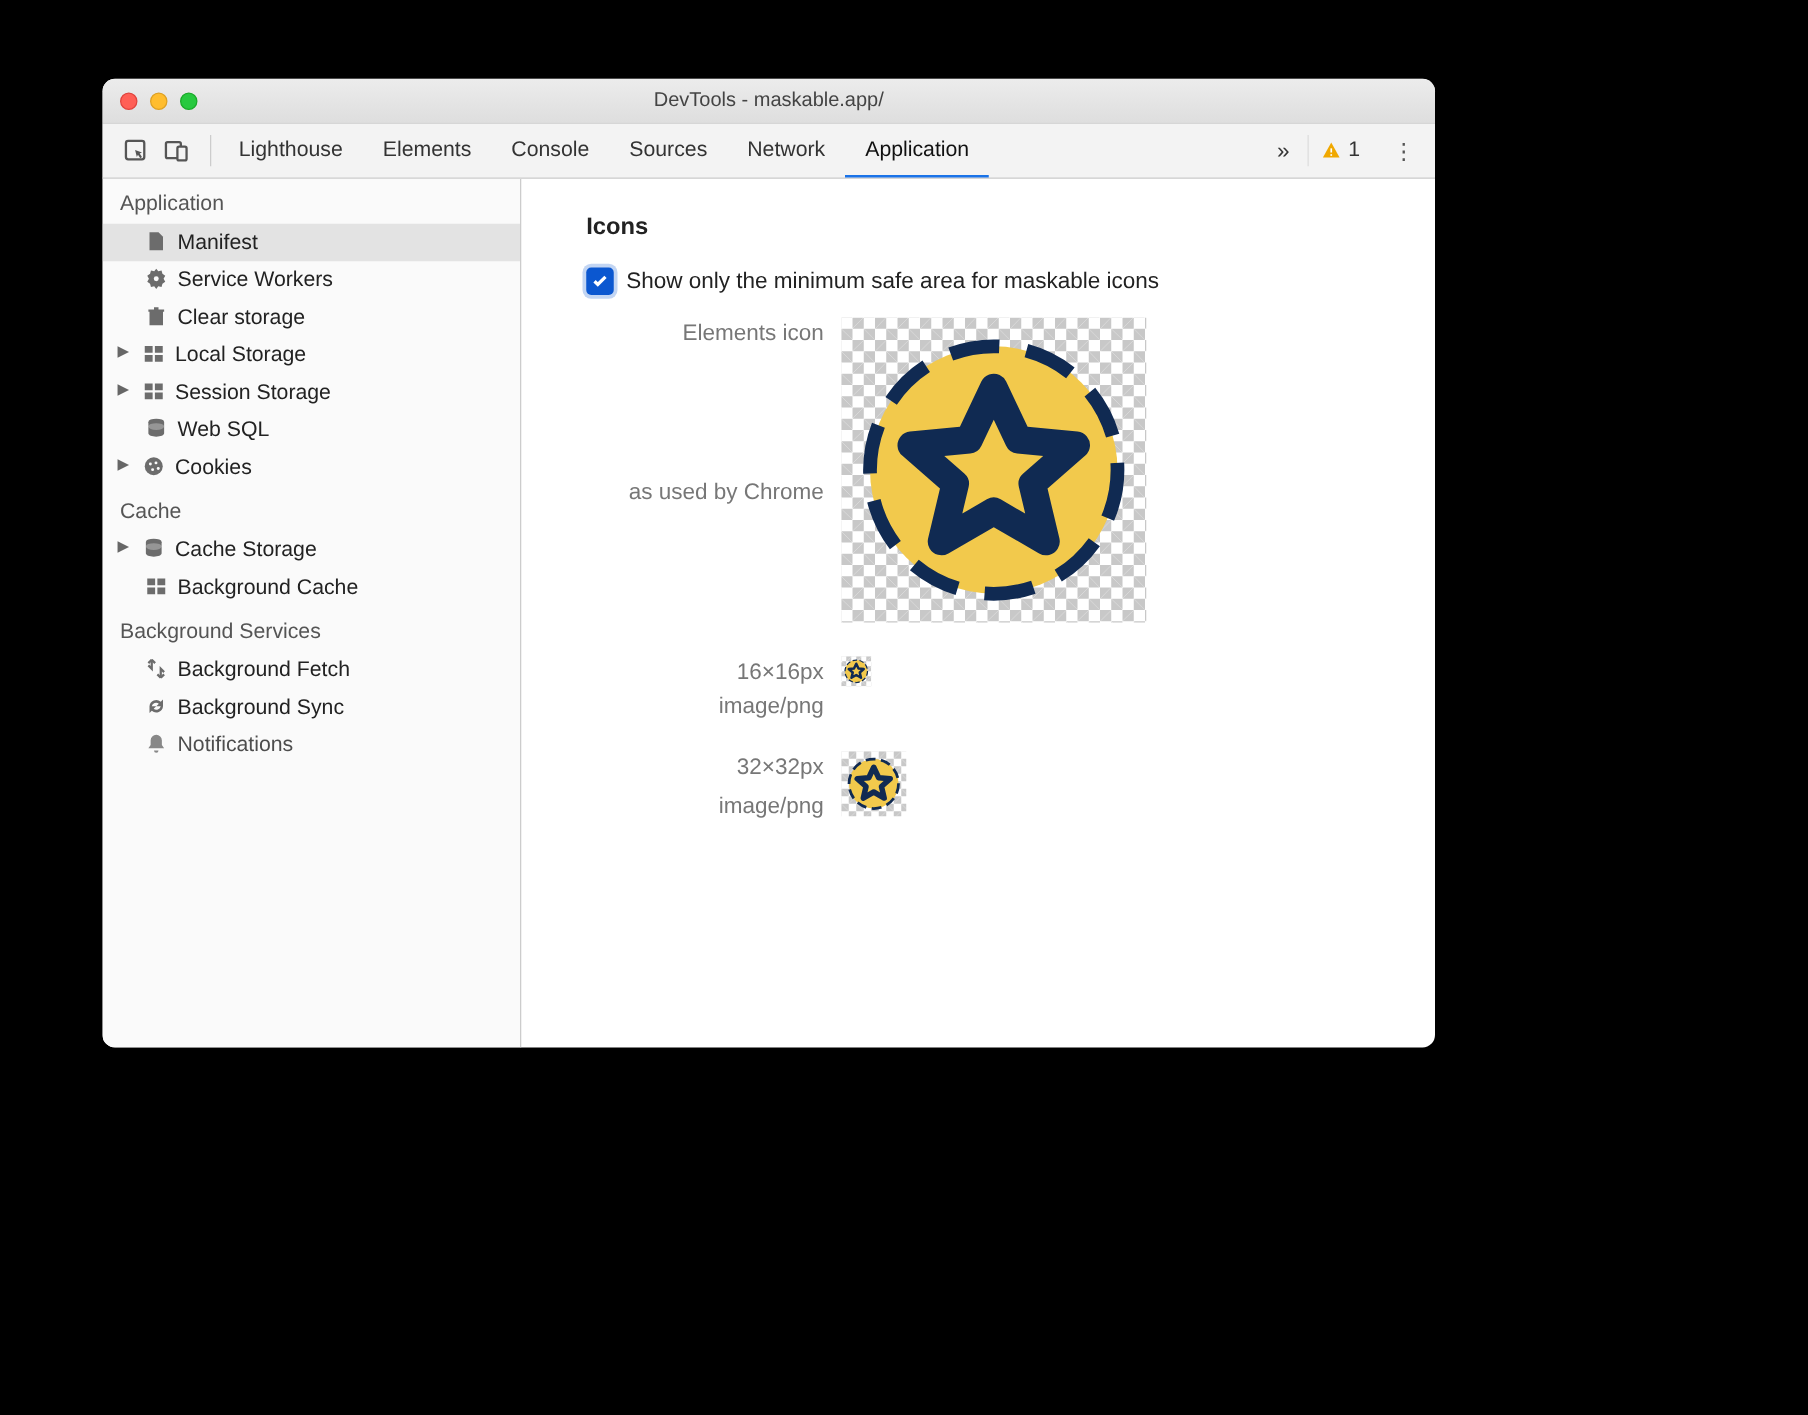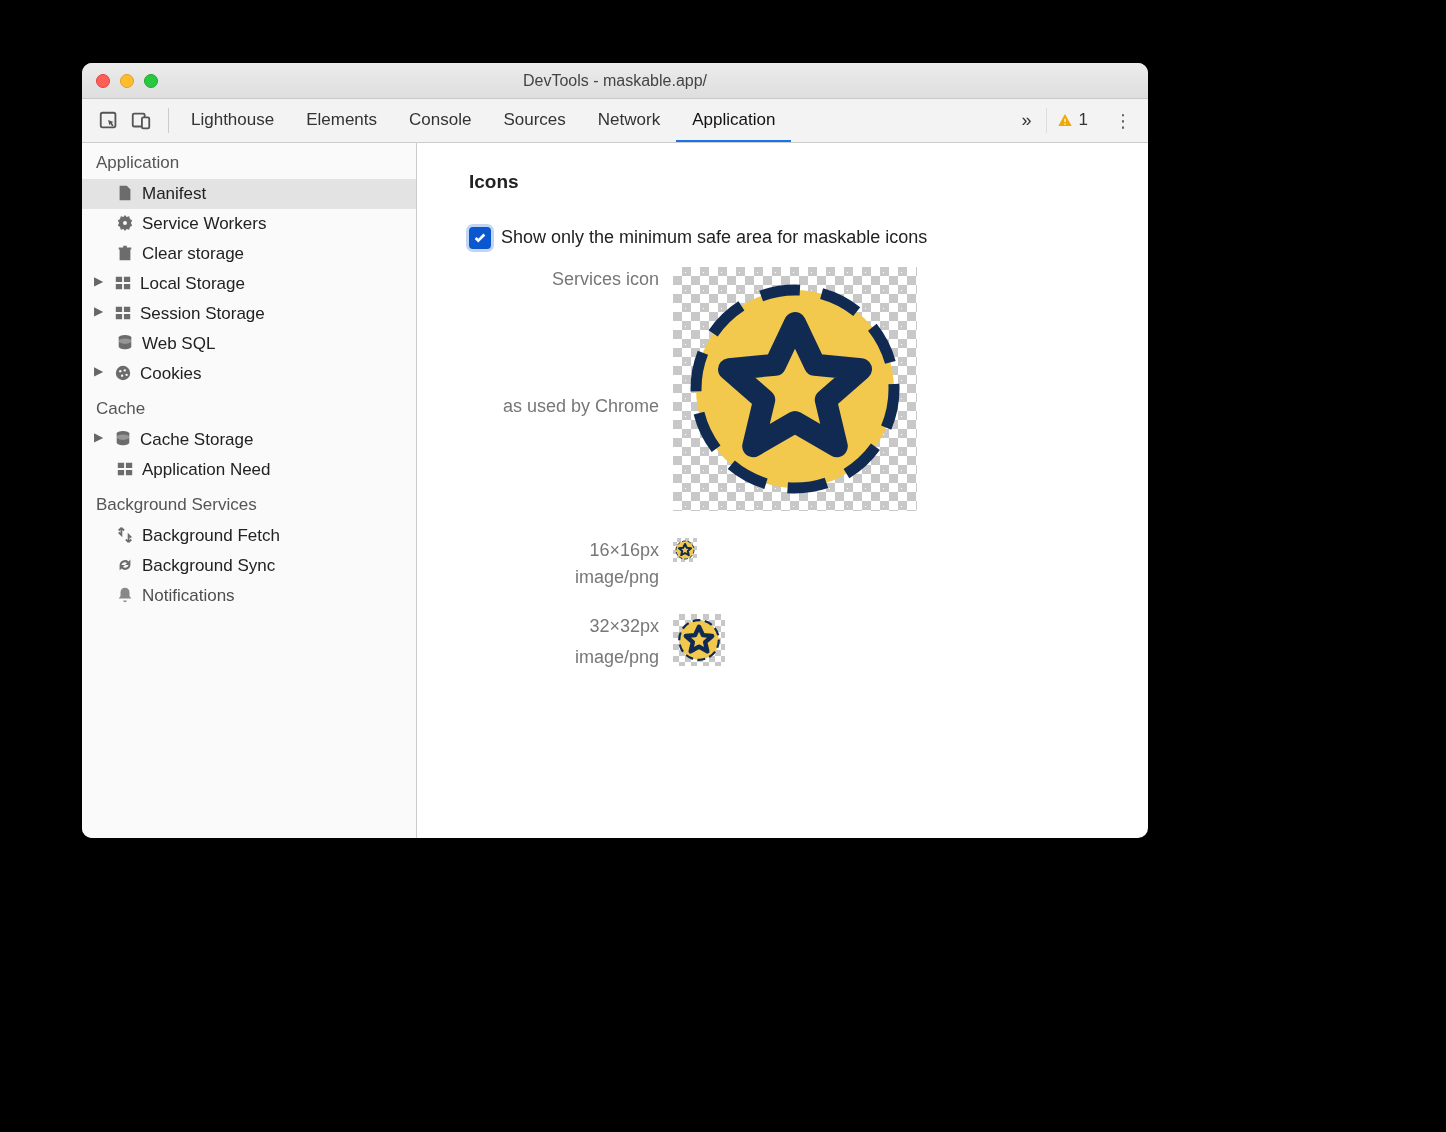--- a/index.html
+++ b/index.html
@@ -80,21 +80,21 @@
     gap: 8px;
     padding: 5px 0 5px 34px;
     cursor: default;
   }
   .tree li.selected { background: #e3e3e3; }
   .tree li .expander { width: 12px; margin-left: -22px; color: #666; font-size: 12px; }
   .tree li .ic { width: 18px; height: 18px; color: #6c6c6c; flex-shrink: 0; }
 
   
   .main { flex: 1; overflow-y: auto; padding: 28px 36px 10px 52px; font-size: 18px; color: #222; }
-  .main h2 { font-size: 19px; font-weight: 700; margin-bottom: 34px; }
+  .main h2 { font-size: 19px; font-weight: 700; margin-bottom: 21px; }
   .checkrow { display: flex; align-items: flex-start; gap: 10px; margin-bottom: 18px; }
   .checkbox {
     width: 22px; height: 22px; border-radius: 4px;
     background: #0b57d0; display: flex; align-items: center; justify-content: center;
     box-shadow: 0 0 0 3px rgba(11,87,208,0.25);
   }
   .checkbox svg { width: 14px; height: 14px; stroke: #fff; stroke-width: 3; fill: none; }
   .help { color: #333; margin-bottom: 16px; }
   .help a { color: #1155cc; text-decoration: underline; }
 
@@ -281,21 +281,21 @@
           <span class="expander">▶</span>
           <svg class="ic" viewBox="0 0 20 20">
               <use href="#db-ic"></use>
             </svg>
           <span>Cache Storage</span>
         </li>
         <li>
           <svg class="ic" viewBox="0 0 20 20">
               <use href="#table-ic"></use>
             </svg>
-          <span>Application Need</span>
+          <span>Background Cache</span>
         </li>
       </ul>
 
       <div class="section-title">Background Services</div>
       <ul class="tree">
         <li>
           <svg class="ic" viewBox="0 0 20 20">
               <use href="#fetch-ic"></use>
             </svg>
           <span>Background Fetch</span>
@@ -322,21 +322,21 @@
         <div class="checkbox">
           <svg viewBox="0 0 16 16">
               <path d="M3 8l3 3 7-7"></path>
             </svg>
         </div>
         <span>Show only the minimum safe area for maskable icons</span>
       </div>
 
 
       <div class="icon-grid">
-        <div class="ig-label">Services icon</div>
+        <div class="ig-label">Elements icon</div>
         <div class="ig-prev" style="grid-row:span 2">
           <div class="checker prev-big">
             <svg class="staricon" width="220" height="220" viewBox="0 0 200 200">
                 <use href="#star-icon"></use>
               </svg>
           </div>
         </div>
         <div class="ig-label sub">as used by Chrome</div>
 
         <div style="grid-column:1/3;height:10px"></div>

